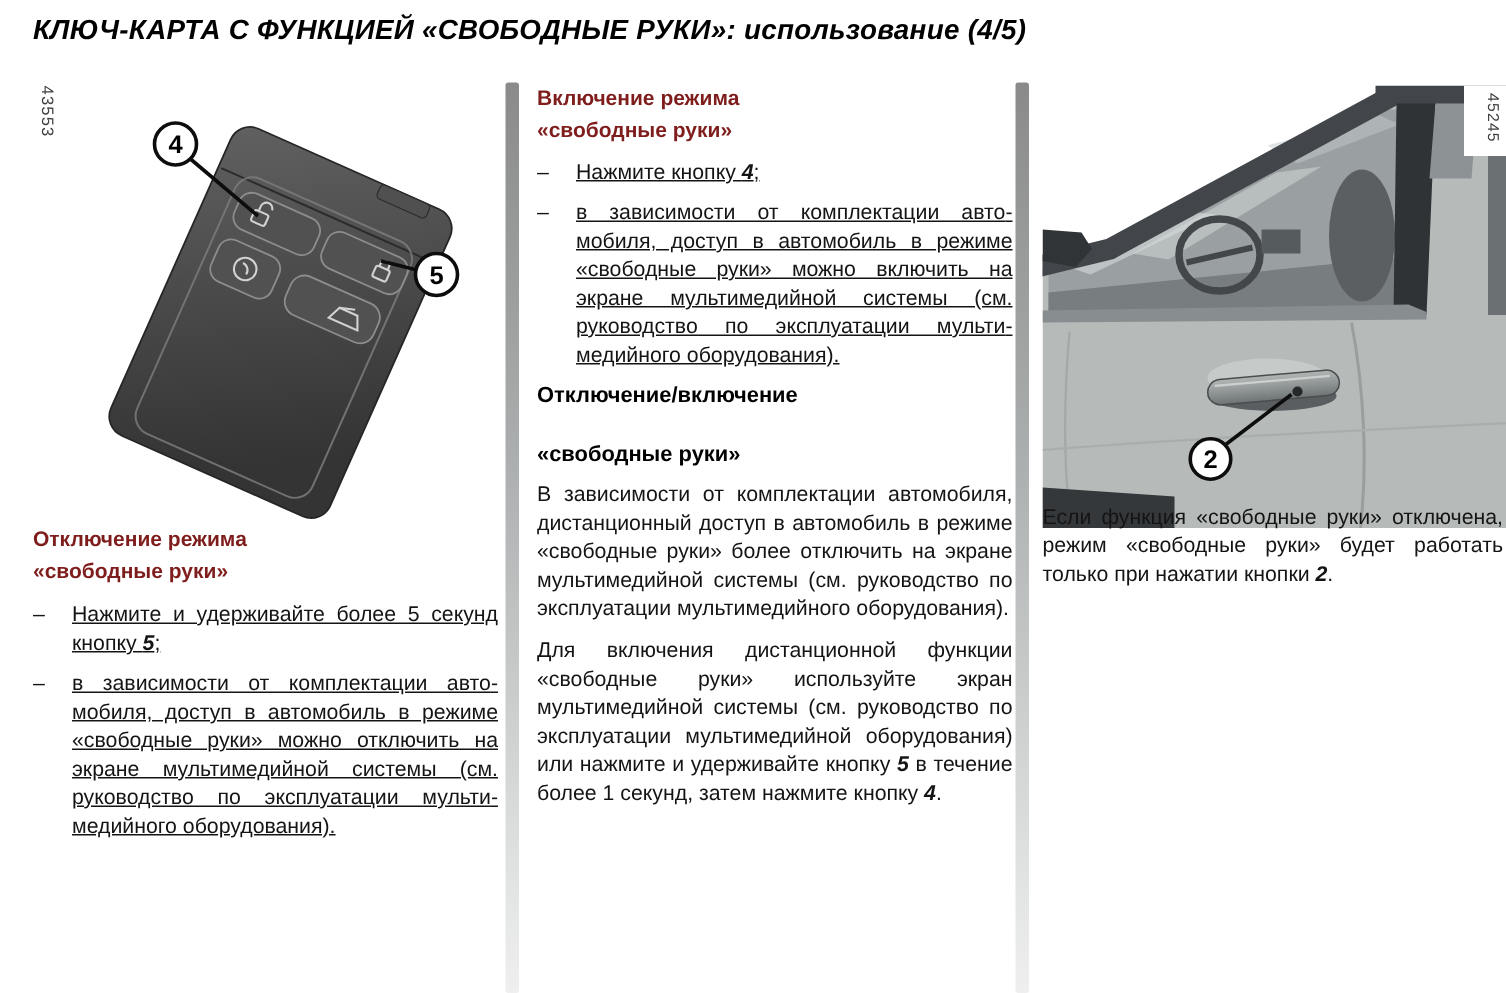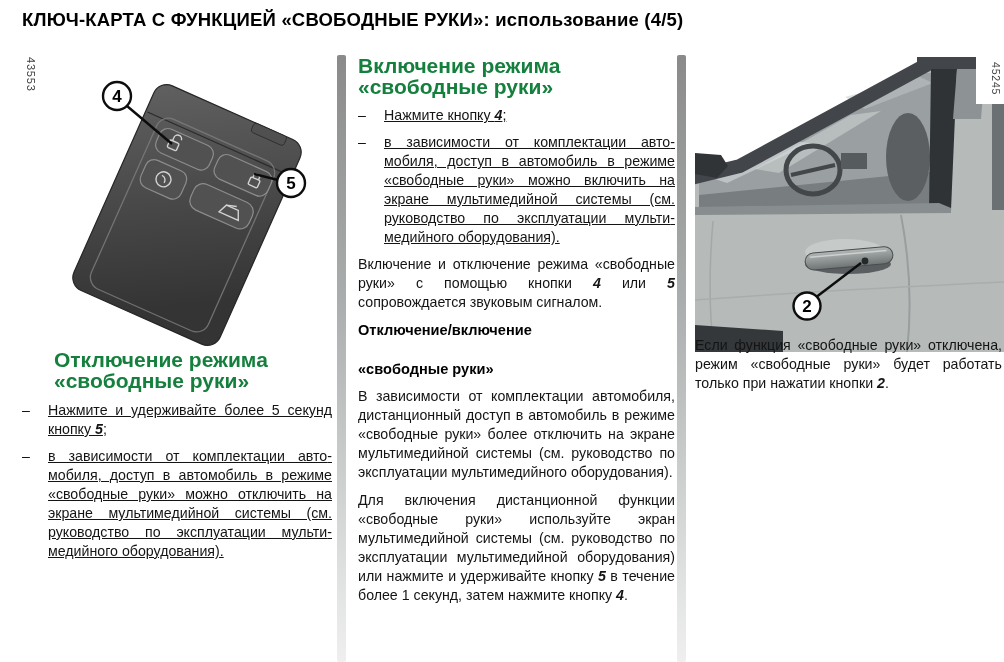--- a/index.html
+++ b/index.html
@@ -1,35 +1,35 @@
 <!DOCTYPE html>
 <html lang="ru"><head>
 <meta charset="utf-8">
 <style>
   html,body{margin:0;padding:0;background:#ffffff;}
   .page{position:relative;width:1004px;height:662px;background:#fff;overflow:hidden;
         font-family:"Liberation Sans", sans-serif;color:#161616;}
   .title{position:absolute;left:22px;top:8px;width:960px;margin:0;
-         font-size:18.5px;line-height:24px;font-weight:700;color:#000;letter-spacing:.2px;}
+         font-size:18.5px;line-height:24px;font-weight:700;color:#000;letter-spacing:.2px;font-style:italic;}
   .sep{position:absolute;top:55px;width:9px;height:607px;
        background:linear-gradient(180deg,#8a8a8a 0%,#aaadad 40%,#d9dbdb 80%,#efefef 100%);
        border-radius:2px;}
   #sep-l{left:337px;} #sep-r{left:677px;}
   .figref{position:absolute;font-size:11px;color:#3f3f3f;letter-spacing:.8px;
           transform:rotate(90deg);transform-origin:left top;white-space:nowrap;}
   #figref-l{left:37px;top:57px;}
   .body-txt{font-size:14.2px;line-height:19px;text-align:justify;color:#141414;}
   .li{display:flex;margin:0 0 8px 0;}
   .li .m{width:26px;flex:none;}
   .li p{margin:0;flex:1;text-decoration:underline;}
   .num{font-weight:700;font-style:italic;}
-  .colhead{margin:0 0 9px 0;font-size:21px;line-height:21px;font-weight:700;color:#15803d;}
+  .colhead{margin:0 0 9px 0;font-size:14px;line-height:21px;font-weight:700;color:#7f1d1d;}
   .subhead{margin:0 0 7px 0;font-size:14.6px;line-height:19.5px;font-weight:700;color:#000;}
   .para{margin:0 0 9px 0;}
-  #left-heading{position:absolute;left:22px;top:349px;width:310px;margin-left:32px;}
+  #left-heading{position:absolute;left:22px;top:349px;width:310px;}
   #left-bullets{position:absolute;left:22px;top:401px;width:310px;}
   #col-mid{position:absolute;left:358px;top:55px;width:317px;}
   #keycard{position:absolute;left:22px;top:70px;}
   #car{position:absolute;left:695px;top:57px;}
   #caption{position:absolute;left:695px;top:336px;width:307px;margin:0;}
   svg text{font-family:"Liberation Sans", sans-serif;}
   .callout-num{font-size:17px;font-weight:700;fill:#000;}
   .svgref{font-size:10.5px;fill:#3f3f3f;letter-spacing:.8px;}
 </style>
 </head>
@@ -116,21 +116,20 @@
       <span>«свободные руки»</span>
     </h2>
     <div class="li">
       <span class="m">–</span>
       <p><span>Нажмите кнопку </span><span class="num">4</span><span>;</span></p>
     </div>
     <div class="li">
       <span class="m">–</span>
       <p>в зависимости от комплектации авто­мобиля, доступ в автомобиль в режиме «свободные руки» можно включить на экране мультимедийной системы (см. руководство по эксплуатации мульти­медийного оборудования).</p>
     </div>
-    <p class="para"><span>Включение и отключение режима «сво­бодные руки» с помощью кнопки </span><span class="num">4</span><span> или </span><span class="num">5</span><span> сопровождается звуковым сигналом.</span></p>
     <h3 class="subhead">
       <span>Отключение/включение</span><br>
       <br>
       <span>«свободные руки»</span>
     </h3>
     <p class="para">В зависимости от комплектации автомо­биля, дистанционный доступ в автомо­биль в режиме «свободные руки» более отключить на экране мультимедийной си­стемы (см. руководство по эксплуатации мультимедийного оборудования).</p>
     <p class="para"><span>Для включения дистанционной функции «свободные руки» используйте экран мультимедийной системы (см. руковод­ство по эксплуатации мультимедийной оборудования) или нажмите и удержи­вайте кнопку </span><span class="num">5</span><span> в течение более 1 секунд, затем нажмите кнопку </span><span class="num">4</span><span>.</span></p>
   </div>
 
   <svg id="car" width="309" height="295" viewBox="0 0 309 295">

